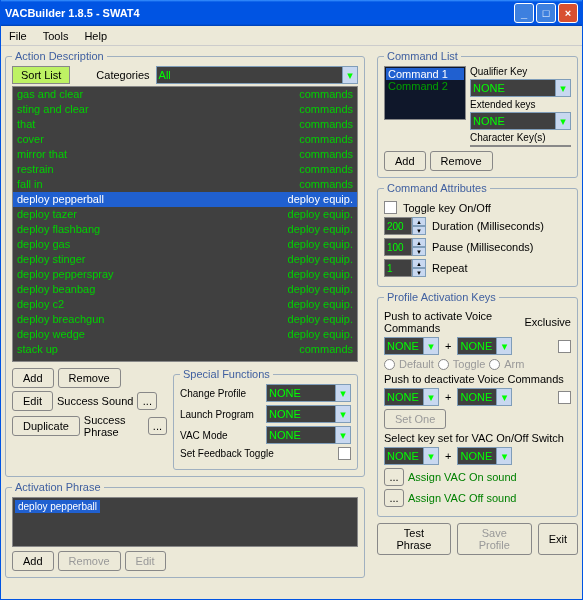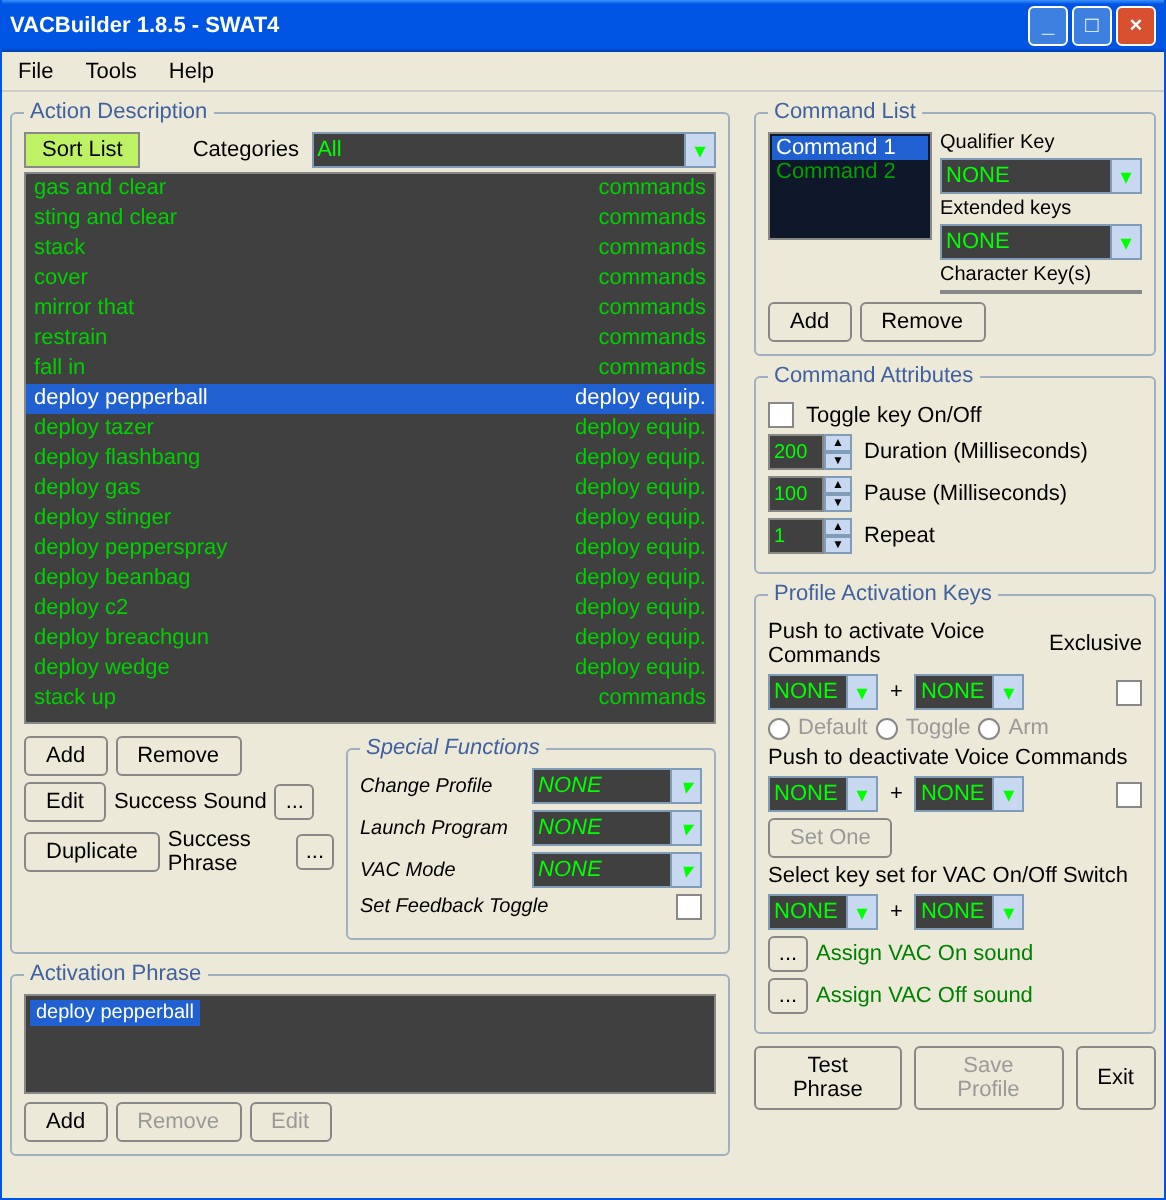--- a/index.html
+++ b/index.html
@@ -26,21 +26,21 @@
 .listbox { background: #404040; border: 1px solid #888; height: 276px; overflow: hidden; position: relative; }
 .listrow { display: flex; color: #00d000; padding: 1px 4px; font-size: 10px; line-height: 13px; }
 .listrow.sel { background: #2060d0; color: #fff; }
 .listrow .lname { flex: 1; }
 .btnrow { display: flex; gap: 4px; margin-top: 4px; }
 button.std { background: #ece9d8; border: 1px solid #888; border-radius: 3px; padding: 3px 10px; font-size: 11px; }
 button.tiny { padding: 2px 4px; width: 20px; }
 .midrow { display: flex; gap: 6px; }
 .leftbtns { display: flex; flex-direction: column; gap: 3px; width: 155px; }
 .leftbtns .r { display: flex; align-items: center; gap: 4px; }
-.spfunc { flex: 1; font-style: italic; }
+.spfunc { flex: 1; }
 .spfunc .r { display: flex; align-items: center; gap: 4px; margin-bottom: 3px; }
 .spfunc .lbl { width: 82px; font-size: 10px; }
 .actphrase { }
 .actphrase .box { background: #404040; border: 1px solid #888; height: 50px; padding: 2px; }
 .actphrase .box .row { background: #2060d0; color: #fff; padding: 1px 3px; display: inline-block; font-size: 10px; }
 .cmdlist .box { background: #0f172a; border: 1px solid #888; height: 54px; padding: 1px; font-size: 10px; }
 .cmdlist .box .r1 { background: #2060d0; color: #fff; padding: 0 2px; }
 .cmdlist .box .r2 { color: #00a000; padding: 0 2px; }
 .cmdlist .toprow2 { display: flex; gap: 4px; }
 .cmdlist .rightcol { display: flex; flex-direction: column; gap: 2px; flex: 1; }
@@ -91,21 +91,21 @@
         <div class="listbox" id="actionlist">
             <div class="listrow">
               <span class="lname">gas and clear</span>
               <span>commands</span>
             </div>
             <div class="listrow">
               <span class="lname">sting and clear</span>
               <span>commands</span>
             </div>
             <div class="listrow">
-              <span class="lname">stack</span>
+              <span class="lname">that</span>
               <span>commands</span>
             </div>
             <div class="listrow">
               <span class="lname">cover</span>
               <span>commands</span>
             </div>
             <div class="listrow">
               <span class="lname">mirror that</span>
               <span>commands</span>
             </div>

